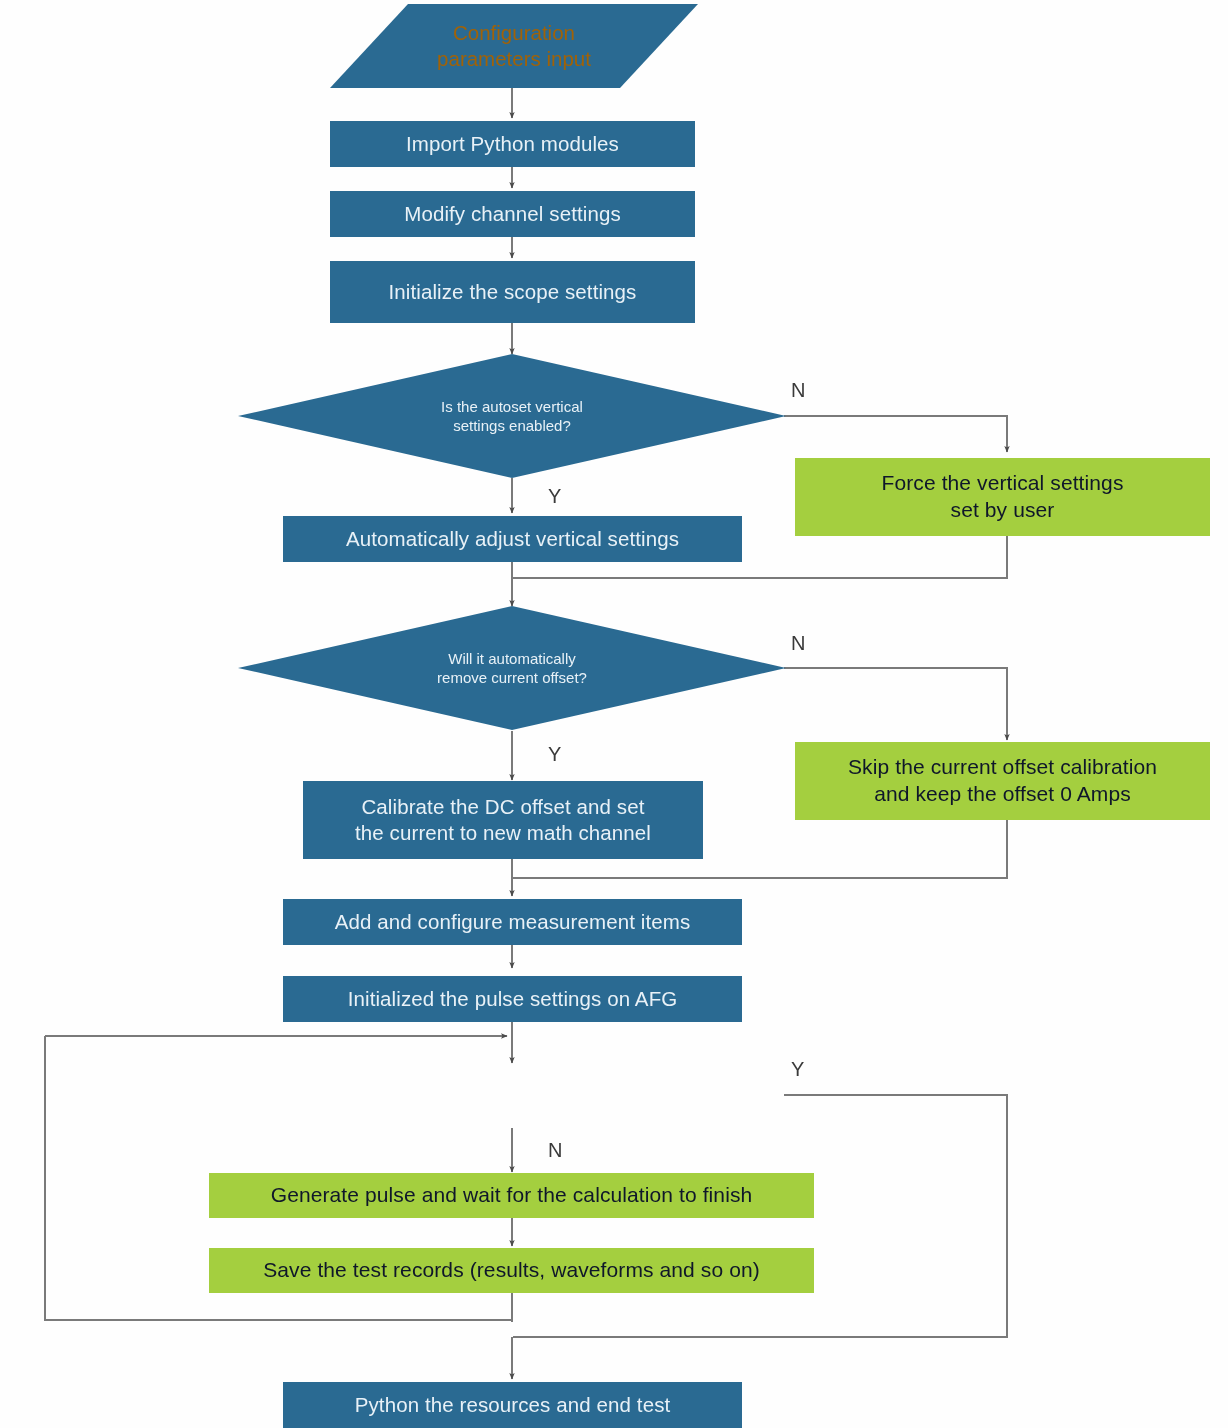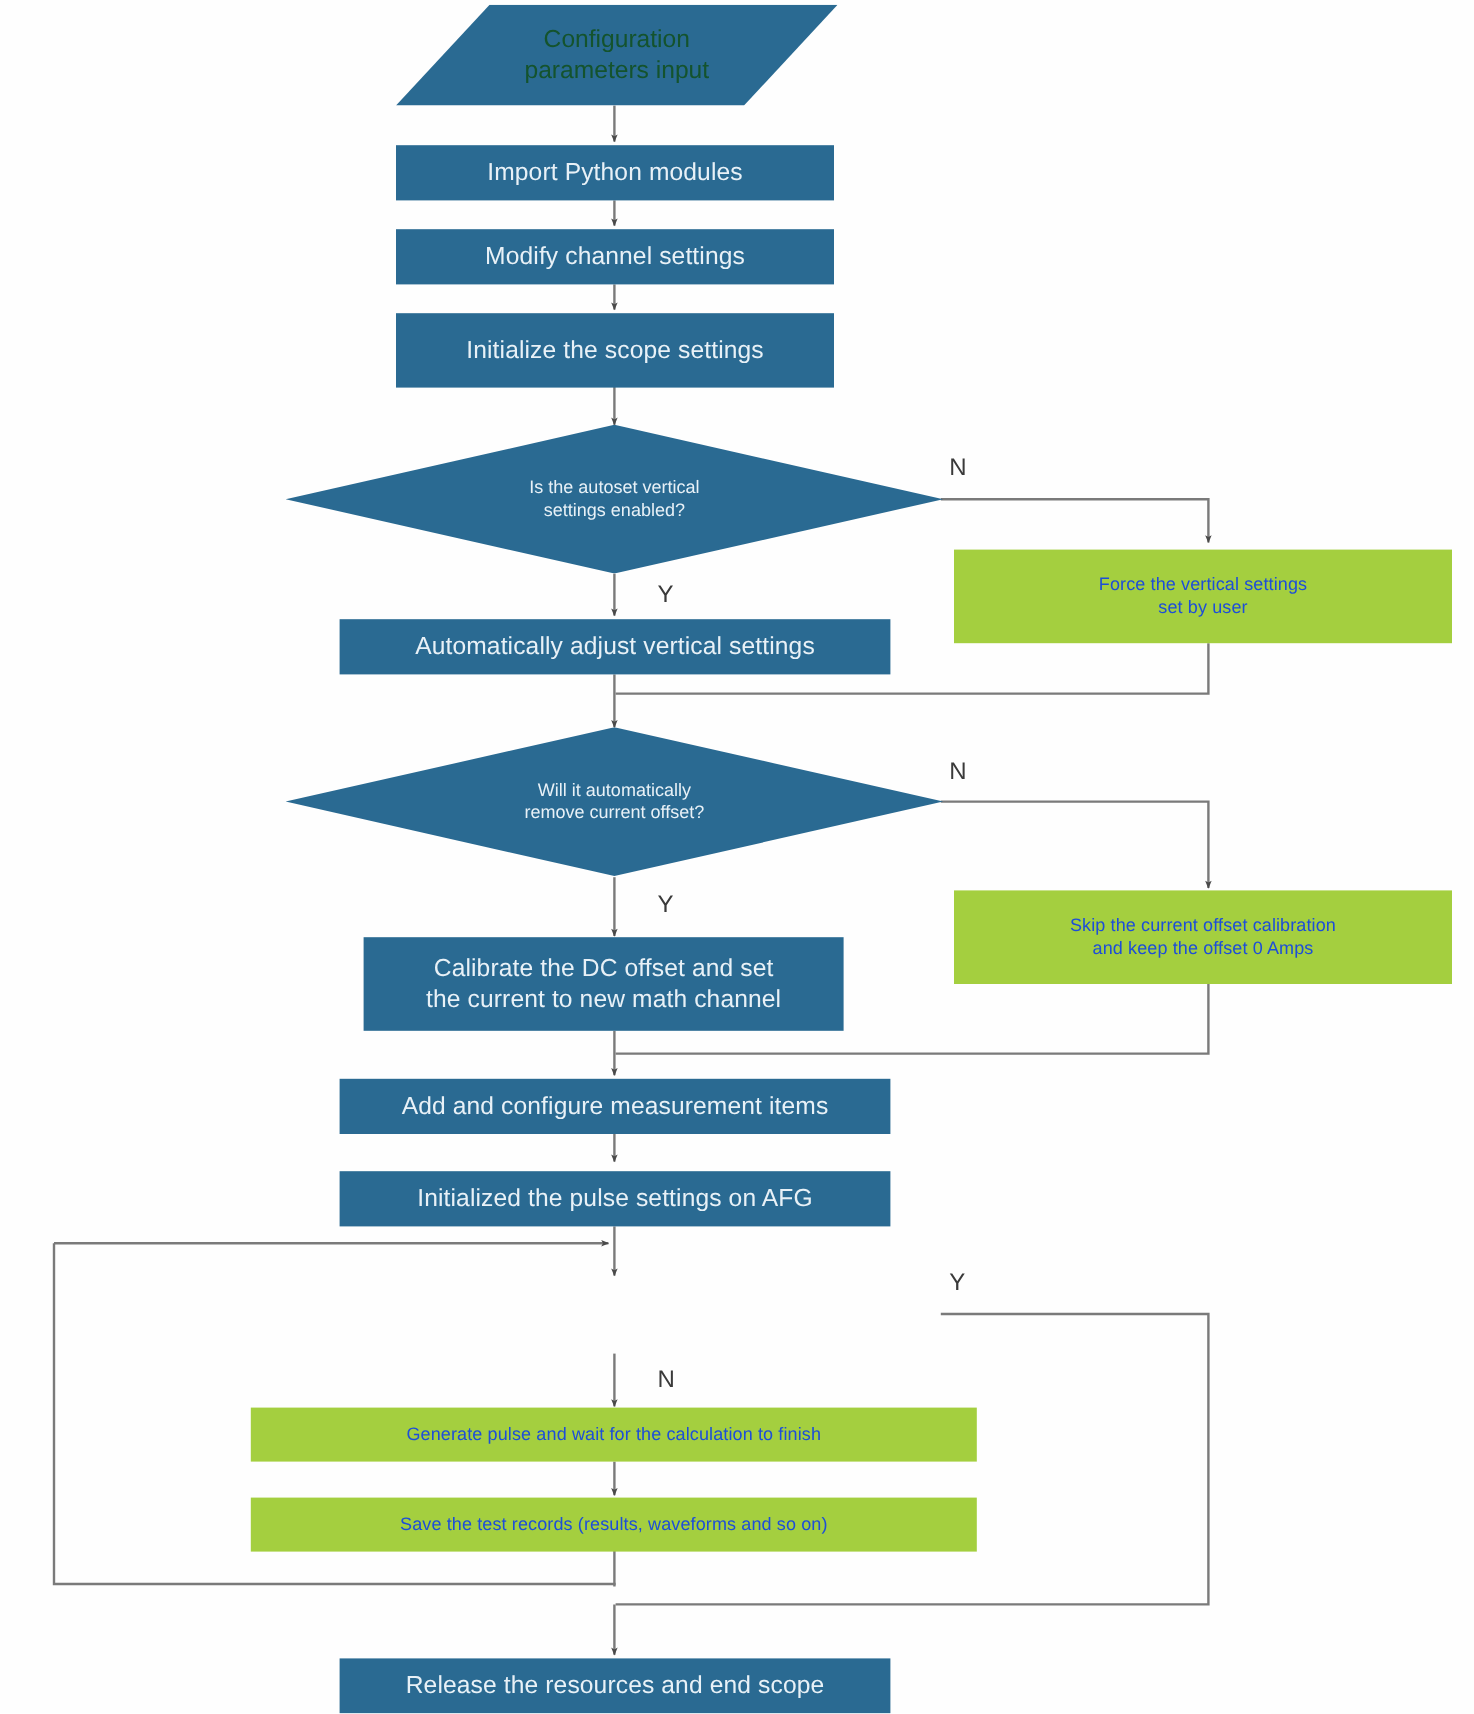--- a/index.html
+++ b/index.html
@@ -35,26 +35,26 @@
   }
   .node-process {
     background: #2a6a92;
     color: #e8f1f7;
     font-size: 20.5px;
     letter-spacing: 0.1px;
   }
   .node-process-green {
     background: #9acd32;
     background: #a4cf3f;
-    color: #1d4ed8;
-    font-size: 15px;
+    color: #0f172a;
+    font-size: 21px;
     letter-spacing: 0.1px;
   }
   .node-io {
-    color: #14532d;
+    color: #a16207;
     font-size: 20.5px;
     background: transparent;
   }
   .io-shape {
     position: absolute;
     left: 0;
     top: 0;
     width: 100%;
     height: 100%;
   }
@@ -209,21 +209,21 @@
 
   <div class="node node-process-green" style="left:209px; top:1173px; width:605px; height:45px;">
     <span style="white-space:pre-line;">Generate pulse and wait for the calculation to finish</span>
   </div>
 
   <div class="node node-process-green" style="left:209px; top:1248px; width:605px; height:45px;">
     <span style="white-space:pre-line;">Save the test records (results, waveforms and so on)</span>
   </div>
 
   <div class="node node-process" style="left:283px; top:1382px; width:459px; height:46px;">
-    <span style="white-space:pre-line;">Release the resources and end scope</span>
+    <span style="white-space:pre-line;">Python the resources and end test</span>
   </div>
 
   <div class="edge-label" style="left:791px; top:379px;">N</div>
   <div class="edge-label" style="left:548px; top:485px;">Y</div>
   <div class="edge-label" style="left:791px; top:632px;">N</div>
   <div class="edge-label" style="left:548px; top:743px;">Y</div>
   <div class="edge-label" style="left:791px; top:1058px;">Y</div>
   <div class="edge-label" style="left:548px; top:1139px;">N</div>
 
 </div>

